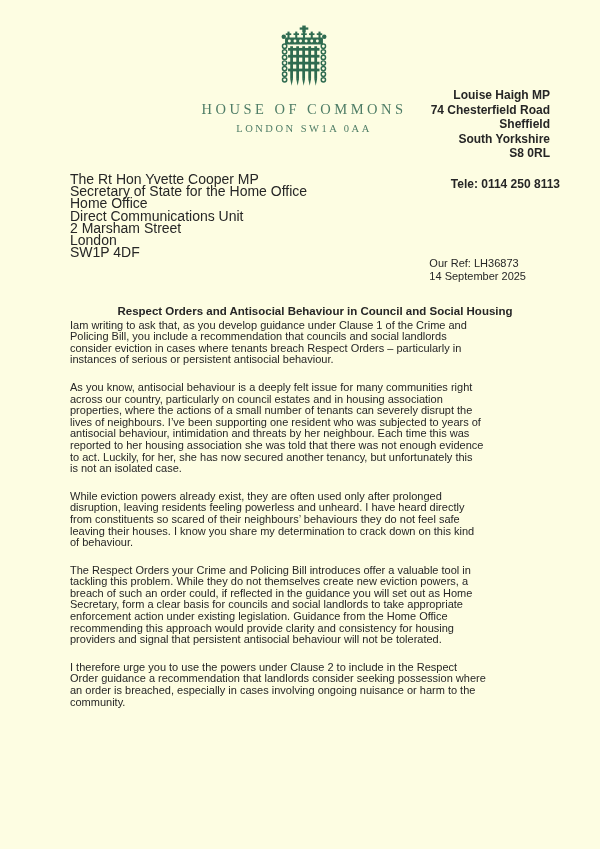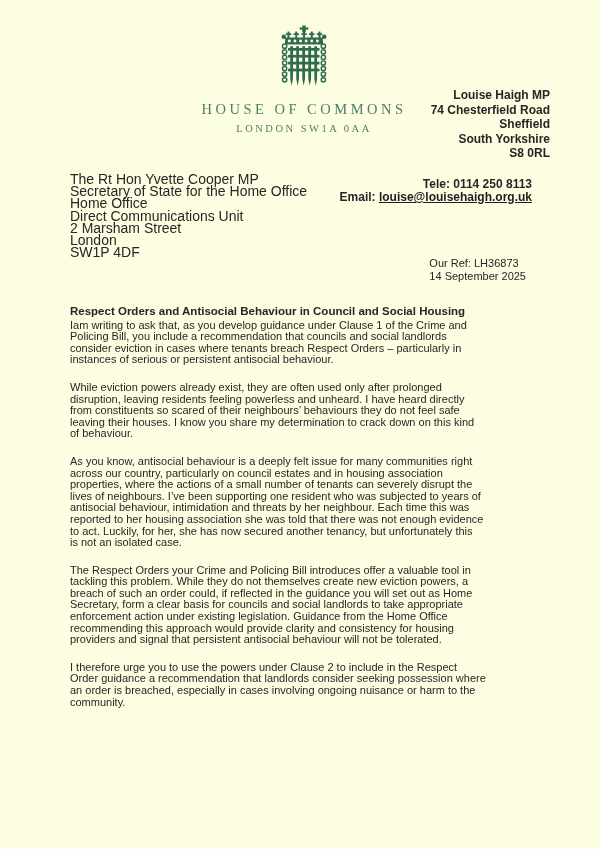--- a/index.html
+++ b/index.html
@@ -29,21 +29,21 @@
     color:#4F7D66;
   }
   
   .sender{
     position:absolute;top:88px;right:50px;
     text-align:right;font-weight:bold;
     font-size:12px;line-height:14.5px;
     white-space:pre-line;
   }
   .contact{
-    position:absolute;top:178px;right:68px;
+    position:absolute;top:178px;right:40px;
     text-align:right;font-size:12px;line-height:13px;
     font-weight:bold;
   }
   .contact a{color:#1e1e1e;text-decoration:underline;}
   
   .recipient{
     position:absolute;top:173px;left:70px;
     font-size:14px;line-height:12.2px;
     white-space:pre-line;
   }
@@ -51,21 +51,21 @@
   .refblock{
     position:absolute;top:257px;right:74px;
     text-align:left;font-size:11px;line-height:13px;
   }
   
   .body{
     position:absolute;top:306px;left:70px;width:490px;
     font-size:11px;line-height:11.6px;
   }
   .salutation{margin:0 0 5px 0;}
-  .subject{margin:0 0 2px 0;font-weight:bold;font-size:11.5px;}
+  .subject{margin:0 0 2px 0;font-weight:bold;font-size:11.5px;text-align:center;}
   .para{margin:0 0 16px 0;white-space:pre-line;}
 </style>
 </head>
 <body>
 
 <div class="page">
 
   <svg class="crest" viewBox="0 0 72 80" aria-hidden="true">
     <g fill="#2F6B50">
 
@@ -139,21 +139,20 @@
   <div class="hoc-sub">LONDON SW1A 0AA</div>
 
   <div class="sender">Louise Haigh MP
 74 Chesterfield Road
 Sheffield
 South Yorkshire
 S8 0RL</div>
 
   <div class="contact">
     <div><span>Tele:</span> <span>0114 250 8113</span></div>
-    <div><span>Email:</span> <a href="#">louise@louisehaigh.org.uk</a></div>
   </div>
 
   <div class="recipient">The Rt Hon Yvette Cooper MP
 Secretary of State for the Home Office
 Home Office
 Direct Communications Unit
 2 Marsham Street
 London
 SW1P 4DF</div>
 
@@ -161,33 +160,33 @@
     <div>Our Ref: LH36873</div>
     <div>14 September 2025</div>
   </div>
 
   <div class="body">
     <div class="subject">Respect Orders and Antisocial Behaviour in Council and Social Housing</div>
     <div class="para">Iam writing to ask that, as you develop guidance under Clause 1 of the Crime and
 Policing Bill, you include a recommendation that councils and social landlords
 consider eviction in cases where tenants breach Respect Orders – particularly in
 instances of serious or persistent antisocial behaviour.</div>
-    <div class="para">While eviction powers already exist, they are often used only after prolonged
-disruption, leaving residents feeling powerless and unheard. I have heard directly
-from constituents so scared of their neighbours’ behaviours they do not feel safe
-leaving their houses. I know you share my determination to crack down on this kind
-of behaviour.</div>
     <div class="para">As you know, antisocial behaviour is a deeply felt issue for many communities right
 across our country, particularly on council estates and in housing association
 properties, where the actions of a small number of tenants can severely disrupt the
 lives of neighbours. I’ve been supporting one resident who was subjected to years of
 antisocial behaviour, intimidation and threats by her neighbour. Each time this was
 reported to her housing association she was told that there was not enough evidence
 to act. Luckily, for her, she has now secured another tenancy, but unfortunately this
 is not an isolated case.</div>
+    <div class="para">While eviction powers already exist, they are often used only after prolonged
+disruption, leaving residents feeling powerless and unheard. I have heard directly
+from constituents so scared of their neighbours’ behaviours they do not feel safe
+leaving their houses. I know you share my determination to crack down on this kind
+of behaviour.</div>
     <div class="para">The Respect Orders your Crime and Policing Bill introduces offer a valuable tool in
 tackling this problem. While they do not themselves create new eviction powers, a
 breach of such an order could, if reflected in the guidance you will set out as Home
 Secretary, form a clear basis for councils and social landlords to take appropriate
 enforcement action under existing legislation. Guidance from the Home Office
 recommending this approach would provide clarity and consistency for housing
 providers and signal that persistent antisocial behaviour will not be tolerated.</div>
     <div class="para">I therefore urge you to use the powers under Clause 2 to include in the Respect
 Order guidance a recommendation that landlords consider seeking possession where
 an order is breached, especially in cases involving ongoing nuisance or harm to the

